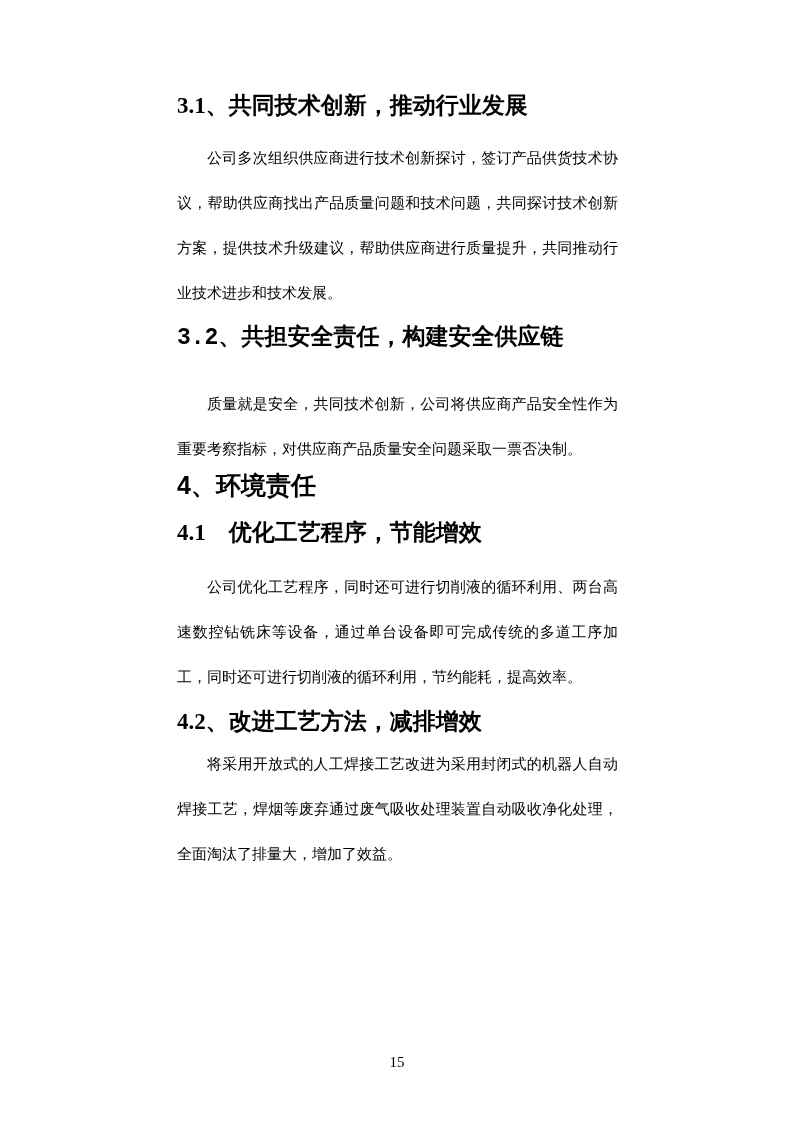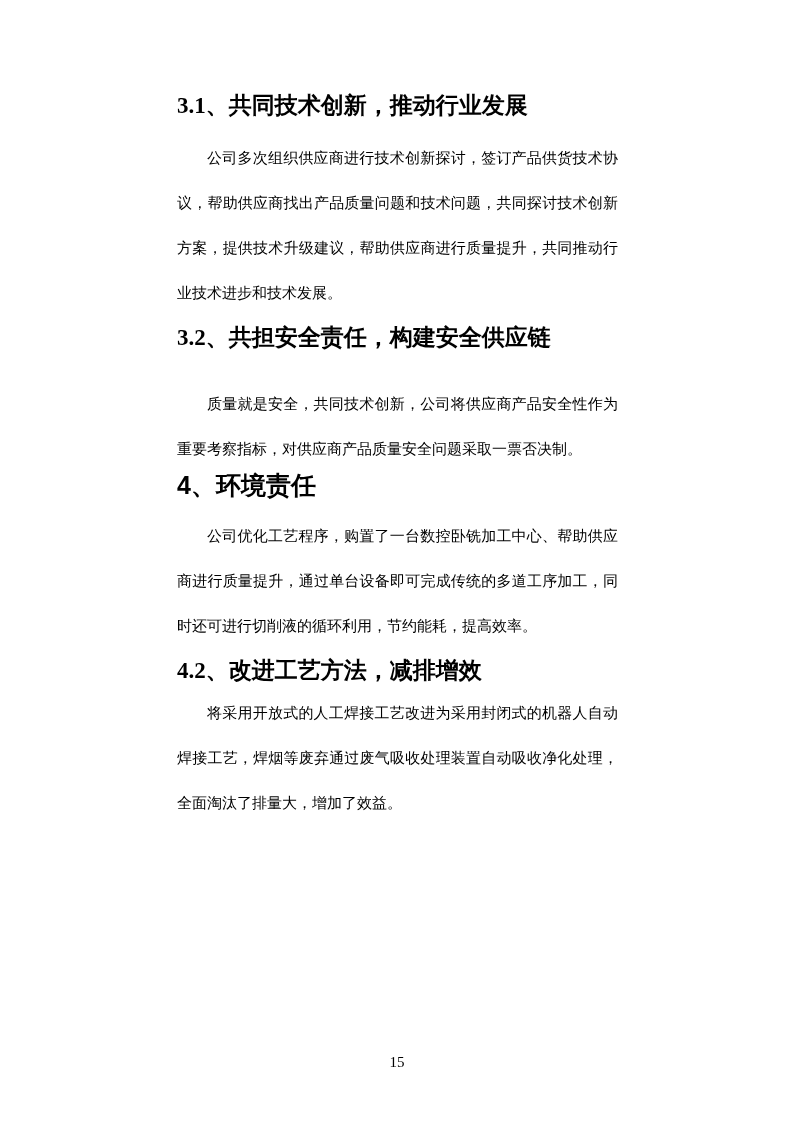--- a/index.html
+++ b/index.html
@@ -37,21 +37,21 @@
     font-family: "Liberation Serif", "DejaVu Serif", serif;
     font-size: 15px;
     line-height: 45px;
     text-align: justify;
     text-indent: 2em;
     color: #000000;
   }
   
   .s0 { margin-top: 0; }
   .s1 { margin-top: 14px; }
-  .s2 { margin-top: 6px; }
+  .s2 { margin-top: 6px; font-family: Liberation Mono, monospace; }
   .s3 { margin-top: 28px; }
   .s4 { margin-top: 0; }
   .s5 { margin-top: 19px; }
   .s6 { margin-top: 16px; }
   .s7 { margin-top: 6px; }
   .s8 { margin-top: 6px; }
   .s9 { margin-top: 4px; }
   .page-footer {
     position: absolute;
     left: 0;
@@ -71,22 +71,23 @@
   <h2 class="doc-heading s0">3.1、共同技术创新，推动行业发展</h2>
 
   <p class="doc-para s1">公司多次组织供应商进行技术创新探讨，签订产品供货技术协议，帮助供应商找出产品质量问题和技术问题，共同探讨技术创新方案，提供技术升级建议，帮助供应商进行质量提升，共同推动行业技术进步和技术发展。</p>
 
   <h2 class="doc-heading s2">3.2、共担安全责任，构建安全供应链</h2>
 
   <p class="doc-para s3">质量就是安全，共同技术创新，公司将供应商产品安全性作为重要考察指标，对供应商产品质量安全问题采取一票否决制。</p>
 
   <h2 class="doc-heading-sans s4">4、环境责任</h2>
 
+  <h2 class="doc-heading s5">4.1　优化工艺程序，节能增效</h2>
 
-  <p class="doc-para s6">公司优化工艺程序，购置了一台数控卧铣加工中心、帮助供应商进行质量提升，通过单台设备即可完成传统的多道工序加工，同时还可进行切削液的循环利用，节约能耗，提高效率。</p>
+  <p class="doc-para s6">公司优化工艺程序，同时还可进行切削液的循环利用、两台高速数控钻铣床等设备，通过单台设备即可完成传统的多道工序加工，同时还可进行切削液的循环利用，节约能耗，提高效率。</p>
 
   <h2 class="doc-heading s7">4.2、改进工艺方法，减排增效</h2>
 
 
   <p class="doc-para s9">将采用开放式的人工焊接工艺改进为采用封闭式的机器人自动焊接工艺，焊烟等废弃通过废气吸收处理装置自动吸收净化处理，全面淘汰了排量大，增加了效益。</p>
 
   <div class="page-footer">15</div>
 
 </div>
 

